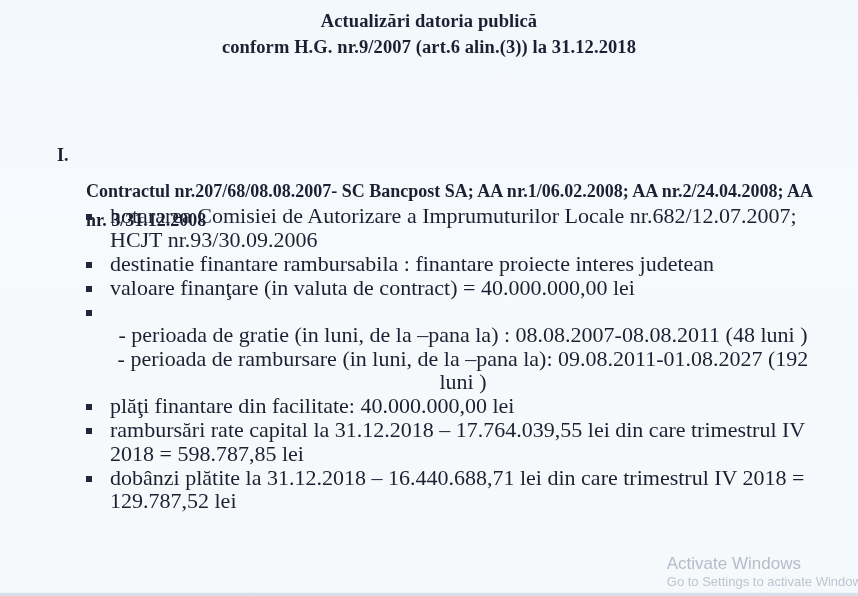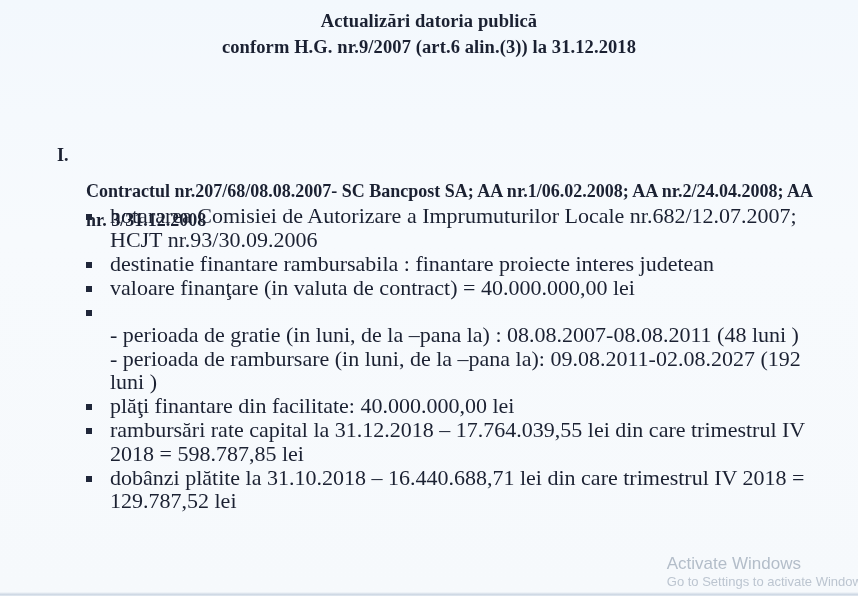--- a/index.html
+++ b/index.html
@@ -101,20 +101,21 @@
 
   .bullet-text {
     flex: 1 1 auto;
     max-width: 706px;
   }
 
   
   .sub-lines {
     margin-top: 0;
     padding-left: 7px;
+    text-align: center;
   }
   .sub-line {
     display: block;
   }
 
   
   .watermark {
     position: absolute;
     right: -14px;
     bottom: 6px;
@@ -168,39 +169,39 @@
     <div class="bullet-row">
       <span class="bullet-mark"><i></i></span>
       <span class="bullet-text">valoare finanţare (in valuta de contract) = 40.000.000,00 lei</span>
     </div>
 
     <div class="bullet-row">
       <span class="bullet-mark"><i></i></span>
       <span class="bullet-text">
         <span class="sub-lines">
           <span class="sub-line">- perioada de gratie (in luni, de la –pana la) : 08.08.2007-08.08.2011 (48 luni )</span>
-          <span class="sub-line">- perioada de rambursare (in luni, de la –pana la): 09.08.2011-02.08.2027 (192 luni )</span>
+          <span class="sub-line">- perioada de rambursare (in luni, de la –pana la): 09.08.2011-01.08.2027 (192 luni )</span>
         </span>
       </span>
     </div>
 
 
     <div class="bullet-row">
       <span class="bullet-mark"><i></i></span>
       <span class="bullet-text">plăţi finantare din facilitate: 40.000.000,00 lei</span>
     </div>
 
     <div class="bullet-row">
       <span class="bullet-mark"><i></i></span>
       <span class="bullet-text">rambursări rate capital la 31.12.2018 – 17.764.039,55 lei din care trimestrul IV 2018 = 598.787,85 lei</span>
     </div>
 
     <div class="bullet-row">
       <span class="bullet-mark"><i></i></span>
-      <span class="bullet-text">dobânzi plătite la 31.10.2018 – 16.440.688,71 lei din care trimestrul IV 2018 = 129.787,52 lei</span>
+      <span class="bullet-text">dobânzi plătite la 31.12.2018 – 16.440.688,71 lei din care trimestrul IV 2018 = 129.787,52 lei</span>
     </div>
 
   </div>
 
   <div class="watermark">
     <span class="wm-main">Activate Windows</span>
     <span class="wm-sub">Go to Settings to activate Windows.</span>
   </div>
 
 </div>

